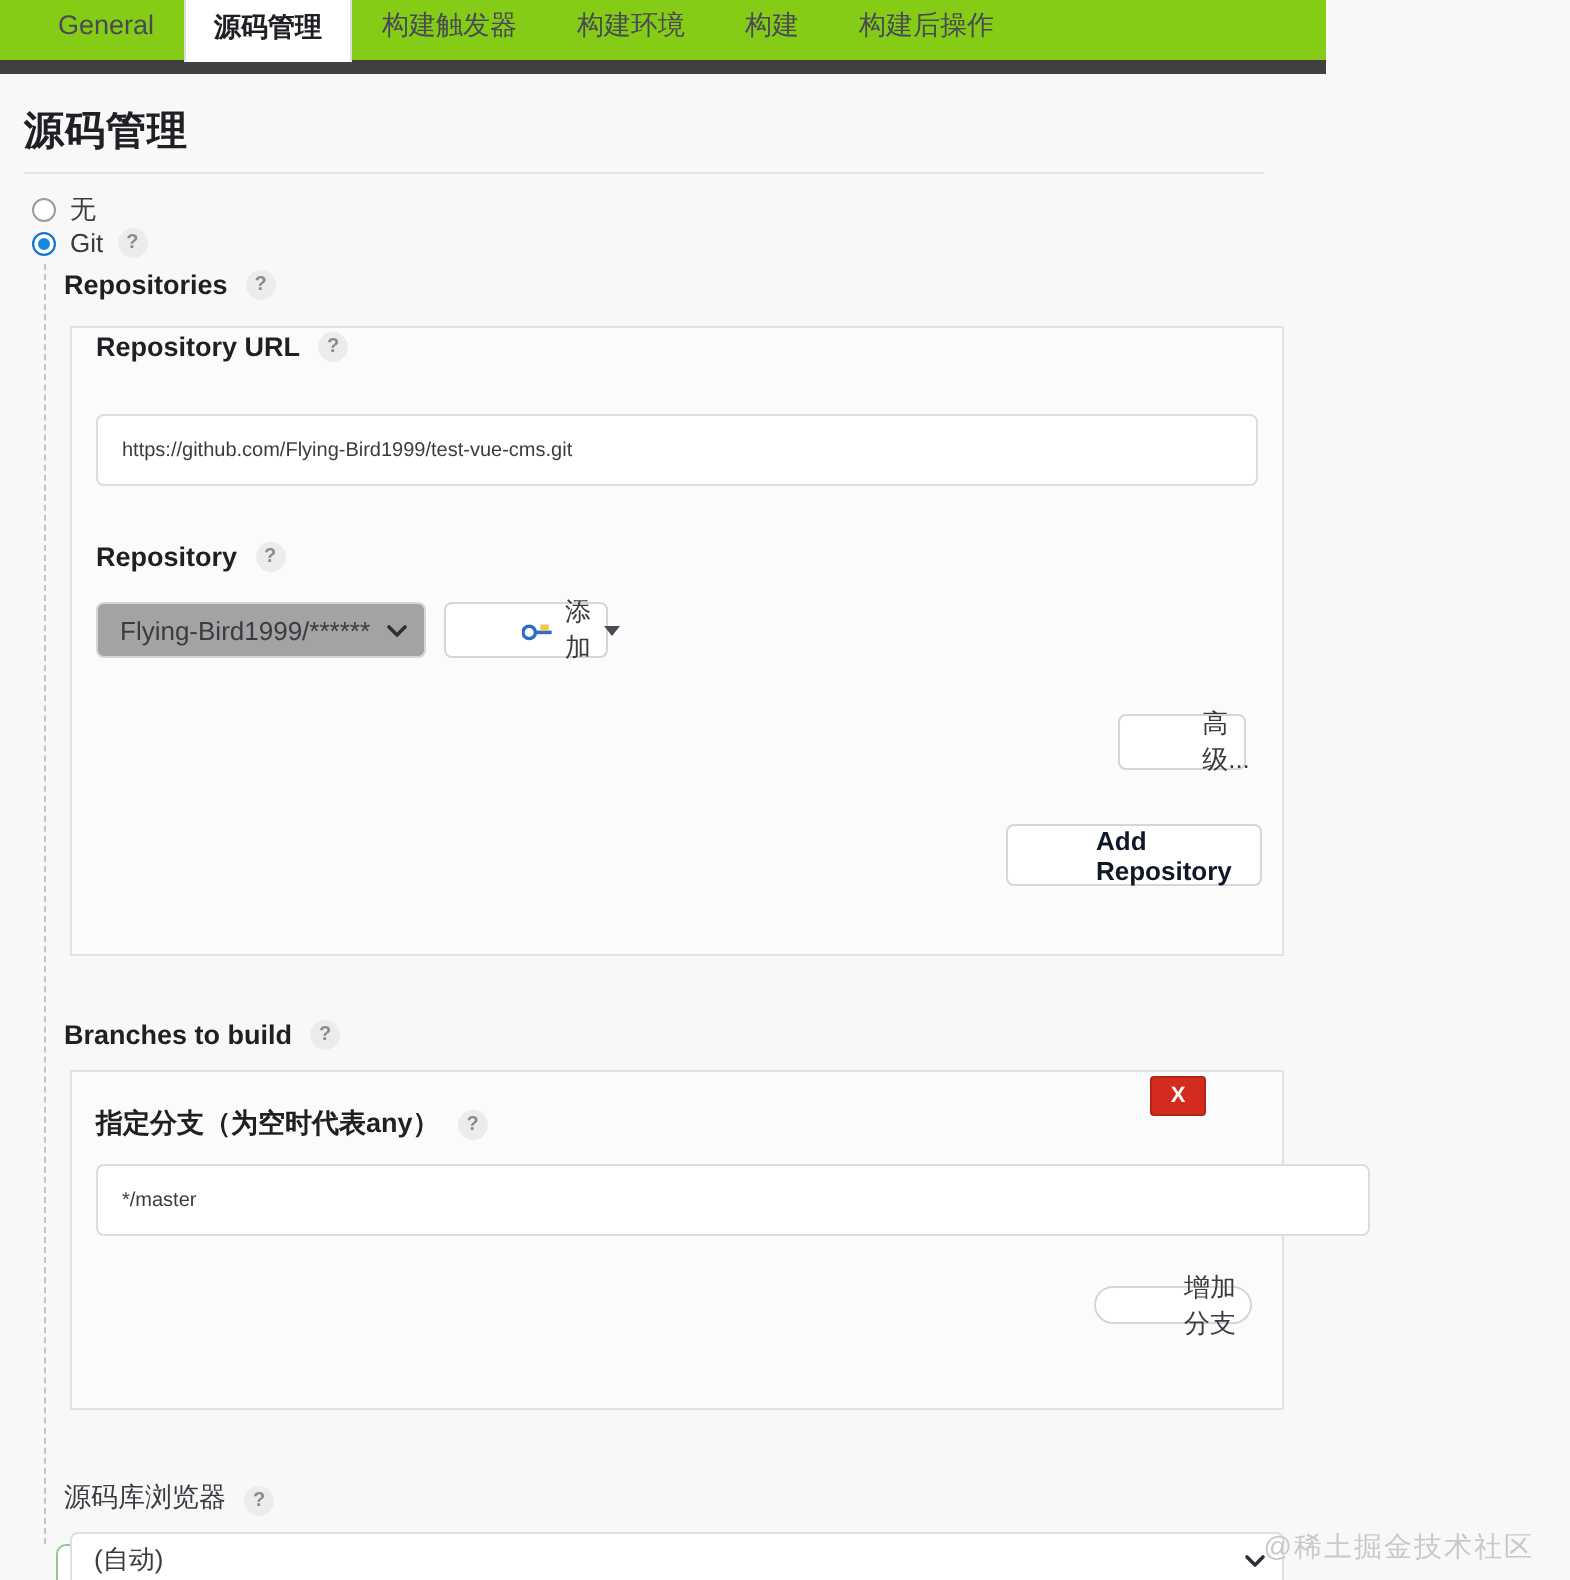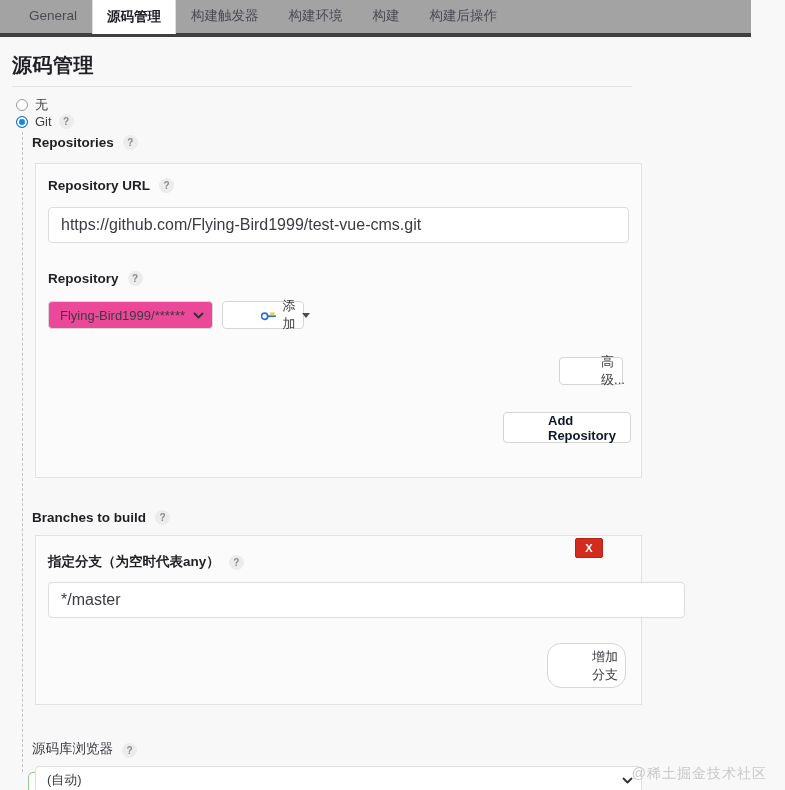--- a/index.html
+++ b/index.html
@@ -14,24 +14,24 @@
     font-size: 13px;
     color: #333333;
     position: relative;
     overflow: hidden;
   }
 
   
   .tabbar {
     position: absolute;
     left: 0; top: 0;
-    width: 751px;
+    width: 663px;
     height: 37px;
-    background: #a3a3a3;
-    border-bottom: 4px solid #404040;
+    background: #84cc16;
+    border-bottom: 7px solid #404040;
     display: flex;
     align-items: flex-end;
     box-sizing: border-box;
   }
   .tab {
     padding: 0 14px;
     height: 36px;
     line-height: 36px;
     font-size: 13.5px;
     color: #4a4a55;
@@ -159,30 +159,30 @@
   }
 
   
   .text-input {
     position: absolute;
     background: #ffffff;
     border: 1px solid #dddddd;
     border-radius: 4px;
     box-sizing: border-box;
     font-family: "Liberation Sans", "DejaVu Sans", sans-serif;
-    font-size: 16px;
+    font-size: 10px;
     color: #3b3b42;
     padding: 0 12px;
     outline: none;
   }
 
   
   .select-box {
     position: absolute;
-    background: #ec4899;
+    background: #a3a3a3;
     border: 1px solid #d6d6d6;
     border-radius: 4px;
     box-sizing: border-box;
     display: flex;
     align-items: center;
     justify-content: space-between;
     padding: 0 8px 0 11px;
     font-size: 13px;
     color: #3b3b42;
     cursor: pointer;
@@ -287,21 +287,21 @@
 
 <div class="dash-line"></div>
 
 <div class="section-label lbl-repositories">
   <span>Repositories</span>
   <span class="help">?</span>
 </div>
 
 <div class="panel panel-repositories"></div>
 
-<div class="inner-label" style="left:48px; top:178px;">
+<div class="inner-label" style="left:48px; top:166px;">
   <span>Repository URL</span>
   <span class="help">?</span>
 </div>
 <input class="text-input" style="left: 48px; top: 207px; width: 581px; height: 36px;" value="https://github.com/Flying-Bird1999/test-vue-cms.git">
 
 <div class="inner-label" style="left:48px; top:271px;">
   <span>Repository</span>
   <span class="help">?</span>
 </div>
 
@@ -343,21 +343,21 @@
 
 <div class="btn-delete" style="left:575px; top:538px; width:26px; height:18px;">X</div>
 
 <div class="inner-label" style="left:48px; top:553px;">
   <span>指定分支（为空时代表any）</span>
   <span class="help">?</span>
 </div>
 
 <input class="text-input" style="left: 48px; top: 582px; width: 637px; height: 36px;" value="*/master">
 
-<div class="btn" style="left:547px; top:643px; width:79px; height:45px;border-radius:14px;">
+<div class="btn" style="left:547px; top:643px; width:79px; height:19px;border-radius:14px;">
   <span>增加分支</span>
 </div>
 
 <div class="section-label lbl-browser">
   <span>源码库浏览器</span>
   <span class="help">?</span>
 </div>
 
 <div class="green-overlay"></div>
 

